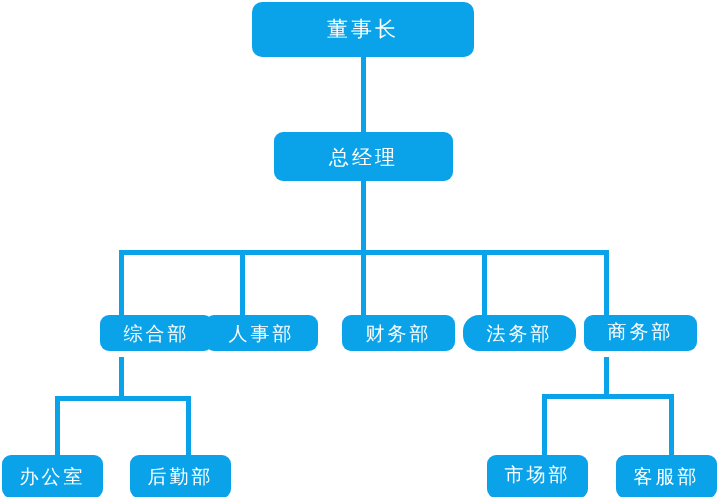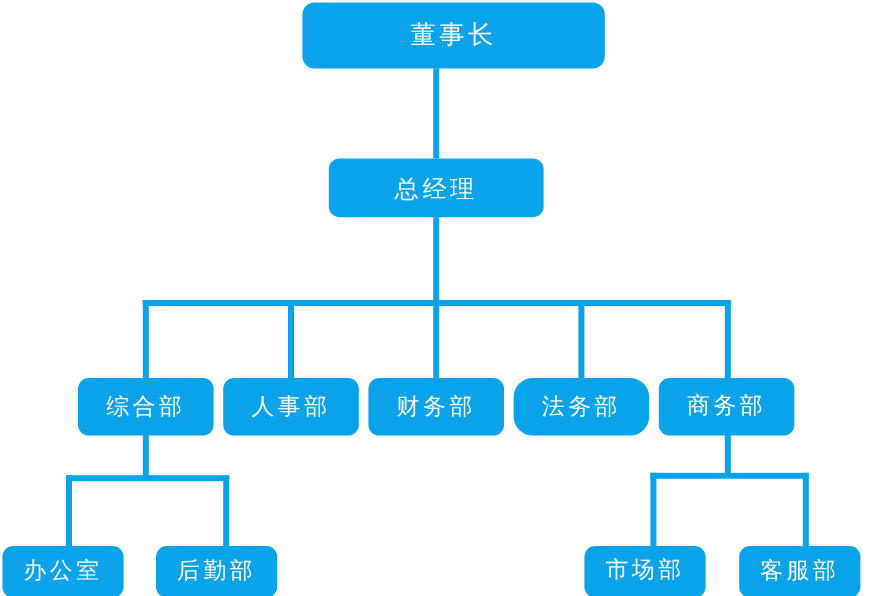--- a/index.html
+++ b/index.html
@@ -27,41 +27,42 @@
     justify-content: center;
     box-sizing: border-box;
     letter-spacing: 3px;
     text-align: center;
     line-height: 1;
     white-space: nowrap;
   }
   .node-chairman {
     left: 252px;
     top: 2px;
-    width: 252px;
+    width: 222px;
     height: 55px;
     font-size: 21px;
     border-radius: 10px;
     text-align: center;
   }
   .node-gm {
     left: 274px;
     top: 132px;
     width: 179px;
     height: 49px;
     font-size: 20px;
     border-radius: 9px;
     text-align: center;
   }
   .node-dept {
     top: 315px;
     width: 113px;
-    height: 48px;
+    height: 36px;
     font-size: 19px;
     border-radius: 9px;
+    margin-left: 35px;
   }
   .node-sub {
     top: 455px;
     width: 101px;
     height: 43px;
     font-size: 19px;
     border-radius: 9px;
   }
   .line {
     position: absolute;
@@ -94,21 +95,21 @@
   <div class="line vline" style="left:604px; top:357px; height:40px;"></div>
   <div class="line hline" style="left:542px; top:394px; width:132px;"></div>
   <div class="line vline" style="left:542px; top:394px; height:62px;"></div>
   <div class="line vline" style="left:669px; top:394px; height:62px;"></div>
 
   <div class="node node-chairman">董事长</div>
 
   <div class="node node-gm">总经理</div>
 
   <div class="node node-dept" style="left:65px;">综合部</div>
-  <div class="node node-dept" style="left:186px;">人事部</div>
+  <div class="node node-dept" style="left:170px;">人事部</div>
   <div class="node node-dept" style="left:307px;">财务部</div>
   <div class="node node-dept" style="left:428px;border-radius:16px;">法务部</div>
   <div class="node node-dept" style="left:549px;font-family:Liberation Mono, monospace;">商务部</div>
 
   <div class="node node-sub" style="left:2px;">办公室</div>
   <div class="node node-sub" style="left:130px;">后勤部</div>
   <div class="node node-sub" style="left:487px;font-family:Liberation Mono, monospace;">市场部</div>
   <div class="node node-sub" style="left:616px;">客服部</div>
 
 </div>

